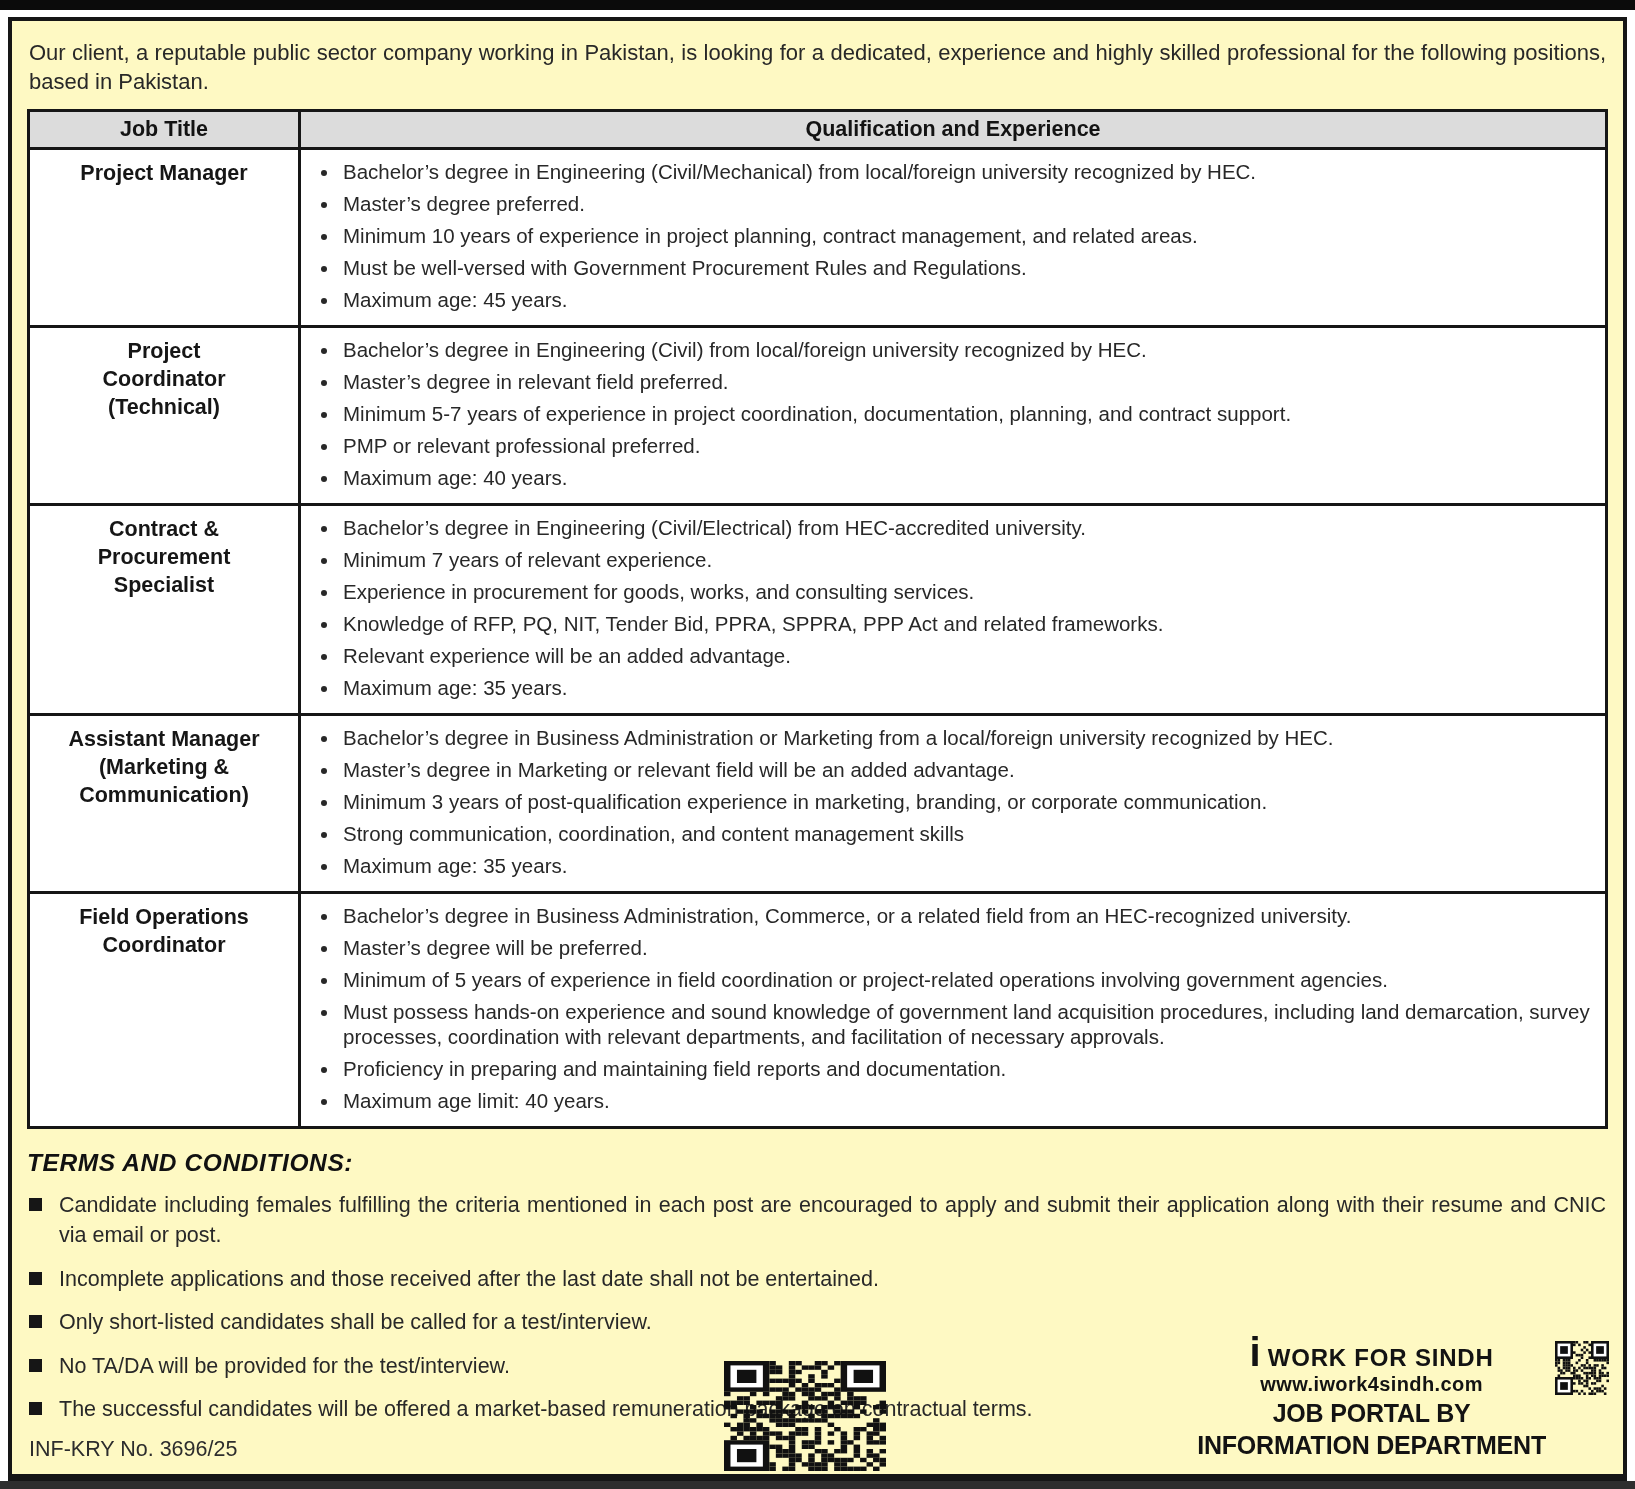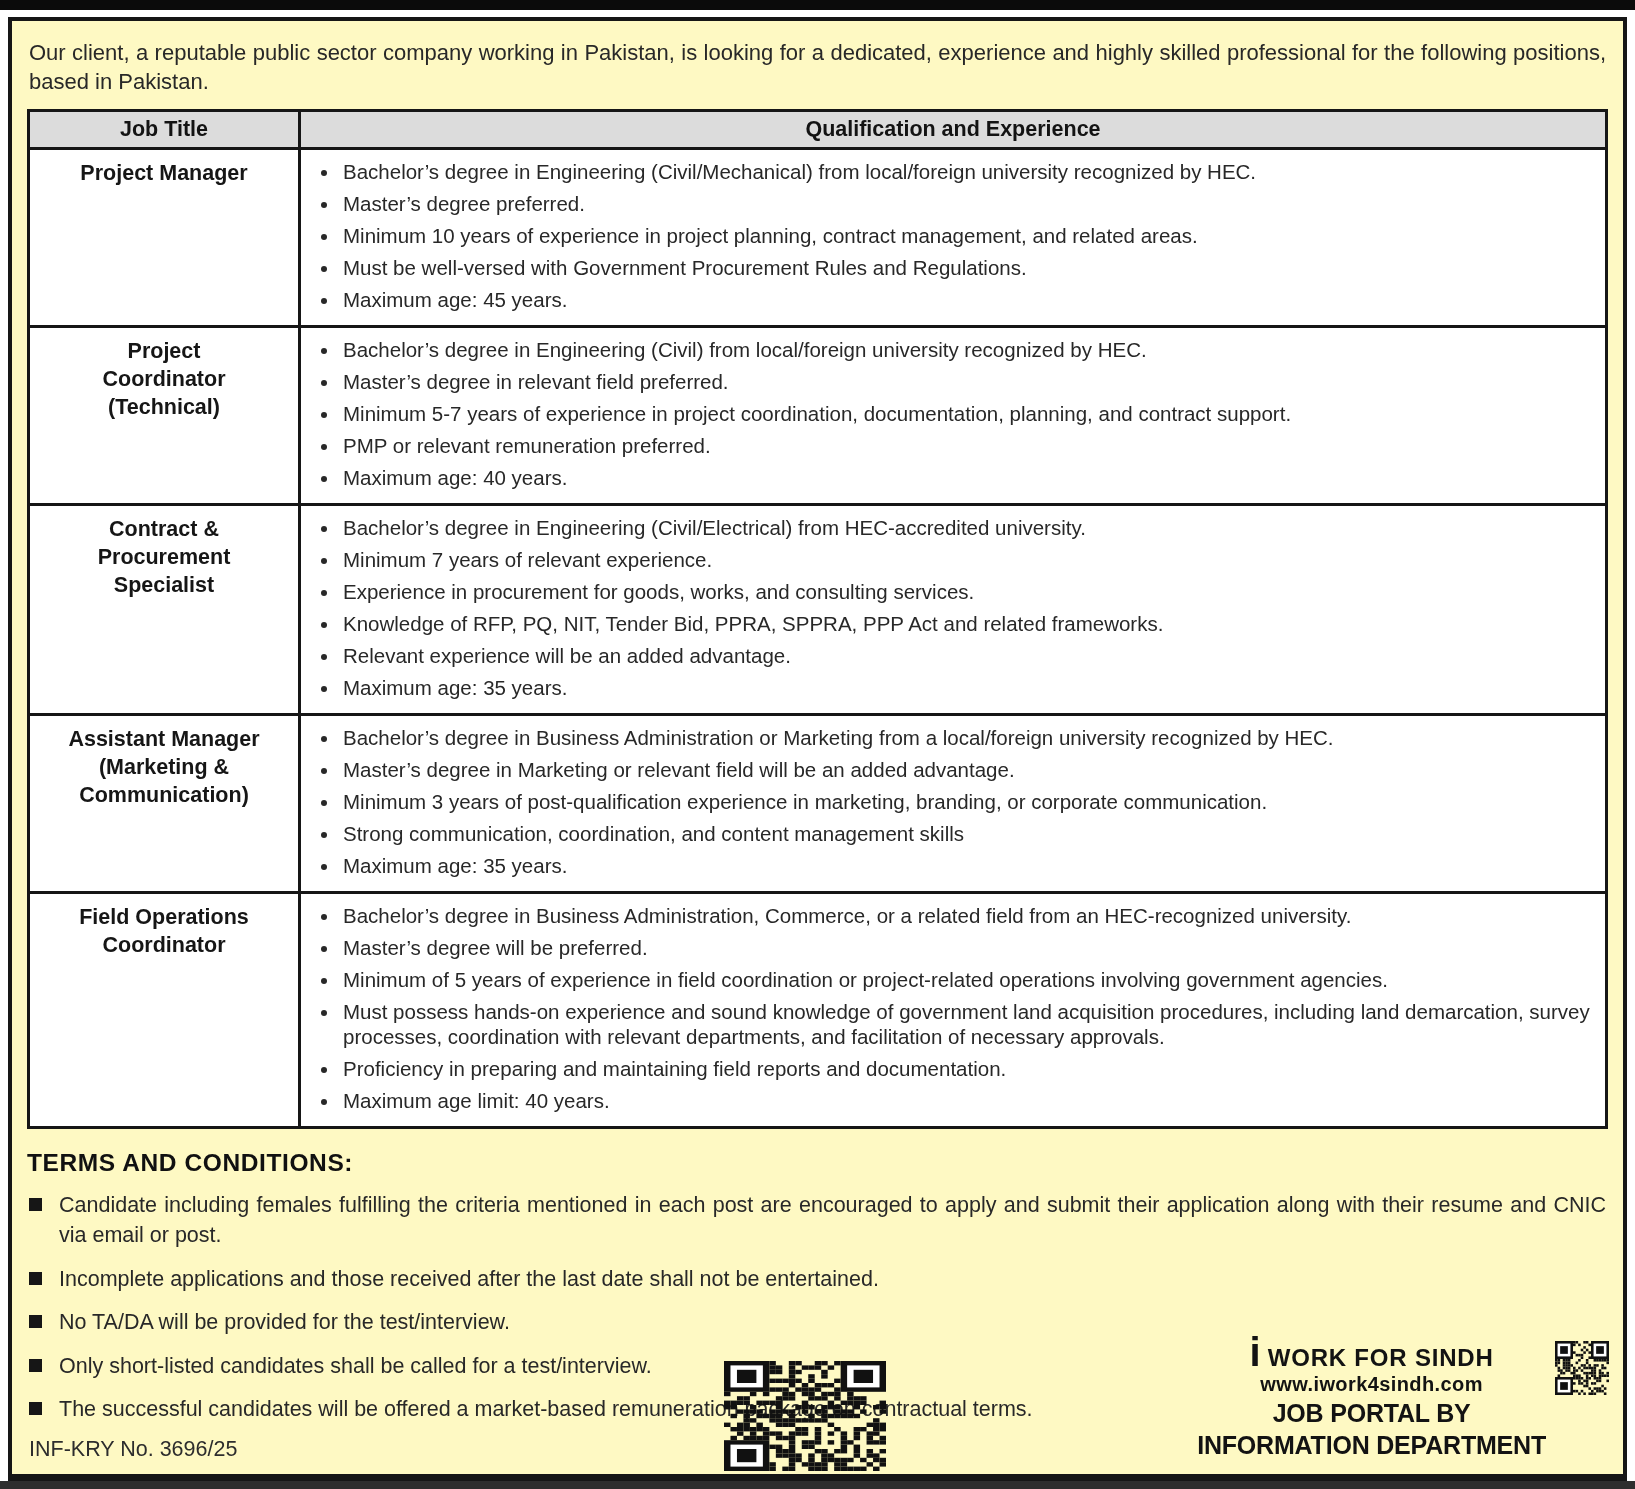--- a/index.html
+++ b/index.html
@@ -10,21 +10,21 @@
   .intro{font-size:22px;line-height:1.3;text-align:justify;margin:10px 2px 13px;color:#282828;}
   table.jobs{width:100%;border-collapse:collapse;border:3px solid #14532d;table-layout:fixed;}
   .jobs th{background:#dcdcdc;border:3px solid #161616;font-size:21.5px;padding:5px 4px;color:#131313;font-weight:bold;}
   .jobs th.c1{width:260px;}
   .jobs td{border:3px solid #161616;vertical-align:top;background:#fff;}
   td.jt{text-align:center;font-weight:bold;font-size:21.5px;line-height:1.3;padding:10px 6px 6px;color:#161616;}
   td.jt span{display:block;}
   td.qd{padding:2px 14px 6px 8px;}
   .jobs ul{margin:7px 0;padding-left:31px;}
   .jobs li{font-size:20.5px;line-height:1.22;margin:7px 0;padding-left:3px;color:#282828;}
-  .terms-h{font-size:24.5px;font-weight:bold;margin:20px 0 4px;color:#111;letter-spacing:0.6px;}
+  .terms-h{font-size:24.5px;font-weight:bold;margin:20px 0 4px;color:#111;letter-spacing:0.6px;font-style:italic;}
   .term{display:flex;margin:14px 0;}
   .sq{flex:none;width:13px;height:13px;background:#161616;margin:7px 17px 0 2px;}
   .ttxt{margin:0;font-size:21.5px;line-height:1.38;text-align:justify;flex:1;padding-right:2px;color:#282828;}
   .ref{position:absolute;left:17px;bottom:12px;font-size:21.5px;color:#2d2d2d;}
   .qr-main{position:absolute;left:712px;bottom:3px;width:162px;height:110px;}
   .logo{position:absolute;right:14px;bottom:14px;display:flex;align-items:flex-start;gap:9px;}
   .logo-text{text-align:center;color:#131313;}
   .wordmark{display:flex;align-items:baseline;justify-content:center;gap:7px;font-weight:bold;}
   .i-glyph{font-size:40px;line-height:0.65;}
   .wm-text{font-size:24px;letter-spacing:0.8px;}
@@ -68,21 +68,21 @@
         <td class="jt">
           <span>Project</span>
           <span>Coordinator</span>
           <span>(Technical)</span>
         </td>
         <td class="qd">
           <ul>
             <li>Bachelor’s degree in Engineering (Civil) from local/foreign university recognized by HEC.</li>
             <li>Master’s degree in relevant field preferred.</li>
             <li>Minimum 5-7 years of experience in project coordination, documentation, planning, and contract support.</li>
-            <li>PMP or relevant remuneration preferred.</li>
+            <li>PMP or relevant professional preferred.</li>
             <li>Maximum age: 40 years.</li>
           </ul>
         </td>
       </tr>
       <tr>
         <td class="jt">
           <span>Contract &amp;</span>
           <span>Procurement</span>
           <span>Specialist</span>
         </td>
@@ -137,25 +137,25 @@
   <div class="term">
     <span class="sq"></span>
     <p class="ttxt">Candidate including females fulfilling the criteria mentioned in each post are encouraged to apply and submit their application along with their resume and CNIC via email or post.</p>
   </div>
   <div class="term">
     <span class="sq"></span>
     <p class="ttxt">Incomplete applications and those received after the last date shall not be entertained.</p>
   </div>
   <div class="term">
     <span class="sq"></span>
-    <p class="ttxt">No TA/DA will be provided for the test/interview.</p>
+    <p class="ttxt">Only short-listed candidates shall be called for a test/interview.</p>
   </div>
   <div class="term">
     <span class="sq"></span>
-    <p class="ttxt">Only short-listed candidates shall be called for a test/interview.</p>
+    <p class="ttxt">No TA/DA will be provided for the test/interview.</p>
   </div>
   <div class="term">
     <span class="sq"></span>
     <p class="ttxt">The successful candidates will be offered a market-based remuneration package on contractual terms.</p>
   </div>
 
   <div class="ref">INF-KRY No. 3696/25</div>
 
   <div class="qr qr-main">
       <svg viewBox="0 0 25 25" preserveAspectRatio="none" xmlns="http://www.w3.org/2000/svg">

